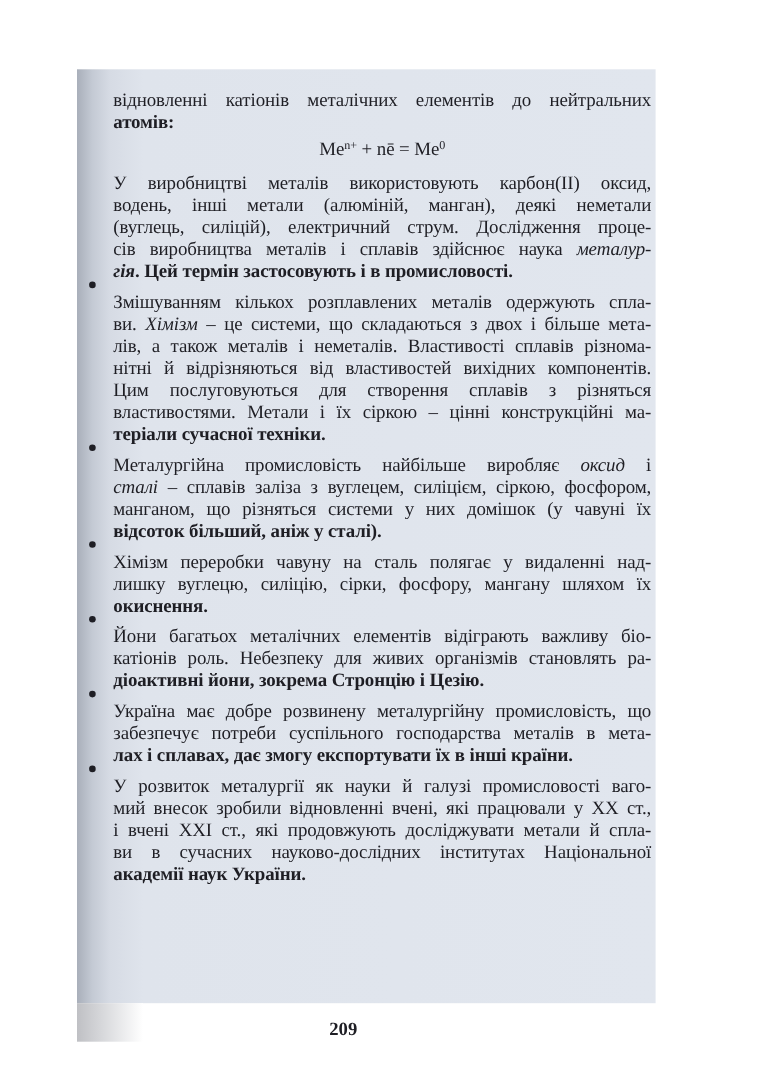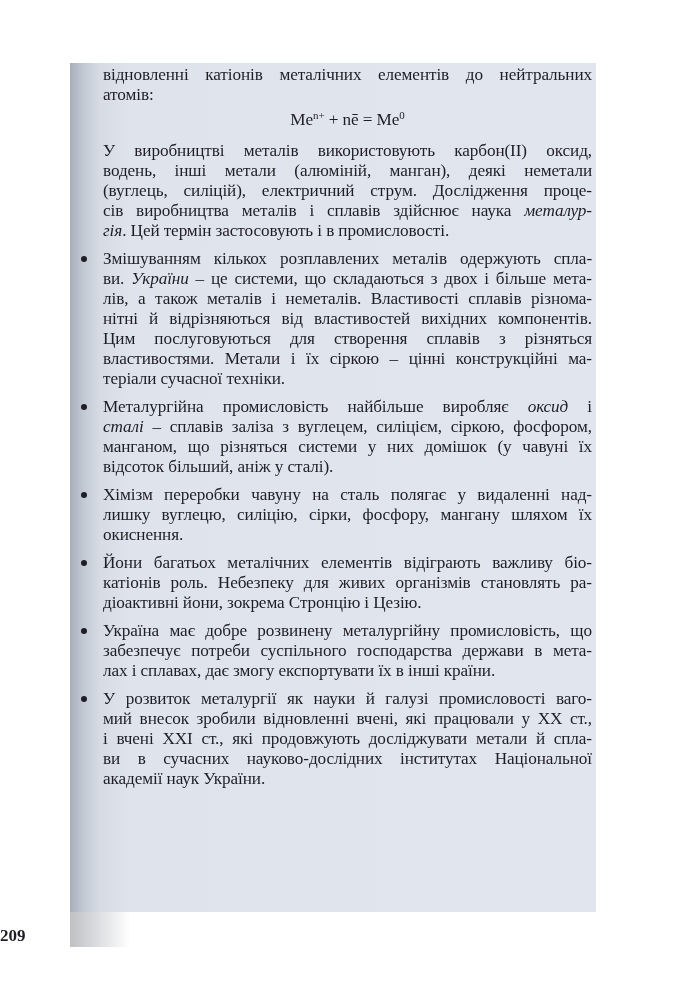--- a/index.html
+++ b/index.html
@@ -41,23 +41,25 @@
     .line {
       position: absolute;
       left: 103px;
       width: 489px;
       font-size: 17.2px;
       line-height: 20px;
       white-space: nowrap;
       text-align: justify;
       text-align-last: justify;
       letter-spacing: -0.1px;
+      margin-top: 16px;
     }
     .line.last {
       text-align-last: left;
+      font-weight: bold;
     }
     .line.center {
       text-align: center;
       text-align-last: center;
       left: 103px;
     }
     .bullet {
       position: absolute;
       left: 81px;
       width: 10px;
@@ -74,20 +76,21 @@
       vertical-align: middle;
       margin-top: -3px;
     }
     .it { font-style: italic; }
     sup { font-size: 11px; line-height: 0; vertical-align: 6px; }
     .page-number {
       position: absolute;
       left: 0;
       width: 624px;
       top: 926px;
+      text-align: center;
       font-weight: bold;
       font-size: 17px;
     }
   </style>
 </head>
 <body>
 
 <div class="tint-block"></div>
 <div class="page-shadow"></div>
 
@@ -99,21 +102,21 @@
   <div class="line center" style="top:47px"><span>Me</span><sup>n+</sup><span> + nē = Me</span><sup>0</sup></div>
 
   <div class="line" style="top:78px">У виробництві металів використовують карбон(II) оксид,</div>
   <div class="line" style="top:98px">водень, інші метали (алюміній, манган), деякі неметали</div>
   <div class="line" style="top:118px">(вуглець, силіцій), електричний струм. Дослідження проце-</div>
   <div class="line" style="top:138px"><span>сів виробництва металів і сплавів здійснює наука </span><span class="it">металур-</span></div>
   <div class="line last" style="top:158px"><span class="it">гія</span><span>. Цей термін застосовують і в промисловості.</span></div>
 
   <div class="bullet" style="top:186px"></div>
   <div class="line" style="top:186px">Змішуванням кількох розплавлених металів одержують спла-</div>
-  <div class="line" style="top:206px"><span>ви. </span><span class="it">України</span><span> – це системи, що складаються з двох і більше мета-</span></div>
+  <div class="line" style="top:206px"><span>ви. </span><span class="it">Хімізм</span><span> – це системи, що складаються з двох і більше мета-</span></div>
   <div class="line" style="top:226px">лів, а також металів і неметалів. Властивості сплавів різнома-</div>
   <div class="line" style="top:246px">нітні й відрізняються від властивостей вихідних компонентів.</div>
   <div class="line" style="top:266px">Цим послуговуються для створення сплавів з різняться</div>
   <div class="line" style="top:286px">властивостями. Метали і їх сіркою – цінні конструкційні ма-</div>
   <div class="line last" style="top:306px">теріали сучасної техніки.</div>
 
   <div class="bullet" style="top:334px"></div>
   <div class="line" style="top:334px"><span>Металургійна промисловість найбільше виробляє </span><span class="it">оксид</span><span> і</span></div>
   <div class="line" style="top:354px"><span class="it">сталі</span><span> – сплавів заліза з вуглецем, силіцієм, сіркою, фосфором,</span></div>
   <div class="line" style="top:374px">манганом, що різняться системи у них домішок (у чавуні їх</div>
@@ -124,21 +127,21 @@
   <div class="line" style="top:442px">лишку вуглецю, силіцію, сірки, фосфору, мангану шляхом їх</div>
   <div class="line last" style="top:462px">окиснення.</div>
 
   <div class="bullet" style="top:490px"></div>
   <div class="line" style="top:490px">Йони багатьох металічних елементів відіграють важливу біо-</div>
   <div class="line" style="top:510px">катіонів роль. Небезпеку для живих організмів становлять ра-</div>
   <div class="line last" style="top:530px">діоактивні йони, зокрема Стронцію і Цезію.</div>
 
   <div class="bullet" style="top:558px"></div>
   <div class="line" style="top:558px">Україна має добре розвинену металургійну промисловість, що</div>
-  <div class="line" style="top:578px">забезпечує потреби суспільного господарства держави в мета-</div>
+  <div class="line" style="top:578px">забезпечує потреби суспільного господарства металів в мета-</div>
   <div class="line last" style="top:598px">лах і сплавах, дає змогу експортувати їх в інші країни.</div>
 
   <div class="bullet" style="top:626px"></div>
   <div class="line" style="top:626px">У розвиток металургії як науки й галузі промисловості ваго-</div>
   <div class="line" style="top:646px">мий внесок зробили відновленні вчені, які працювали у XX ст.,</div>
   <div class="line" style="top:666px">і вчені XXI ст., які продовжують досліджувати метали й спла-</div>
   <div class="line" style="top:686px">ви в сучасних науково-дослідних інститутах Національної</div>
   <div class="line last" style="top:706px">академії наук України.</div>
 
 </div>

